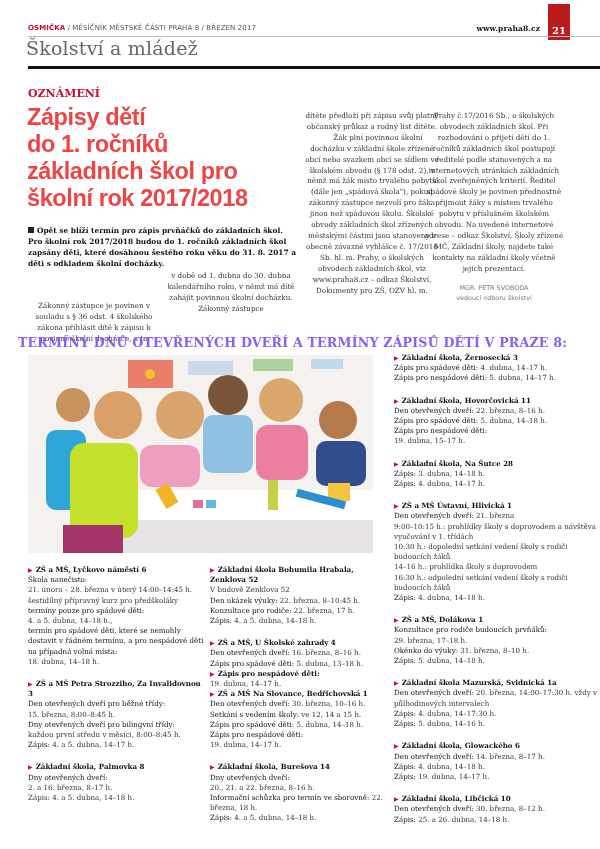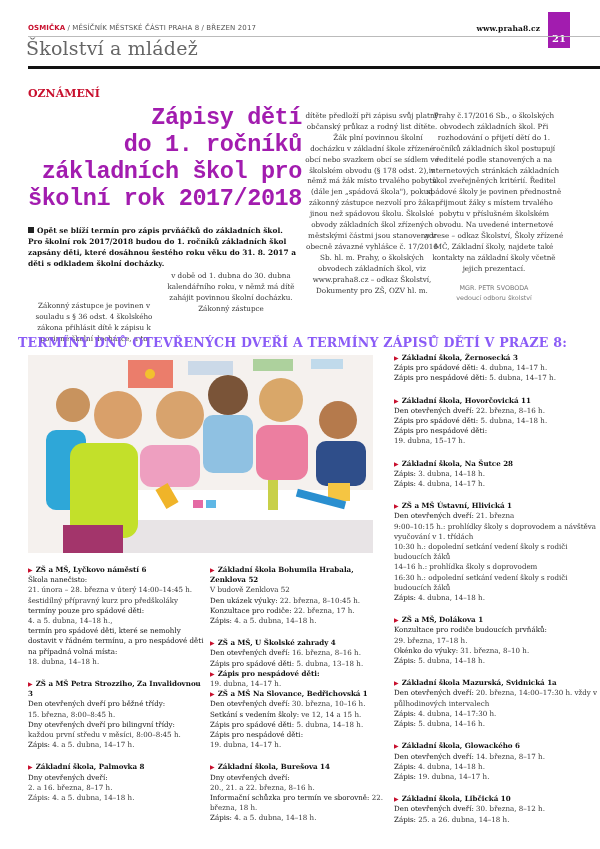--- a/index.html
+++ b/index.html
@@ -2,27 +2,27 @@
 <html><head>
 <meta charset="utf-8">
 <style>
   * { box-sizing: border-box; margin: 0; padding: 0; }
   html, body { width: 600px; height: 849px; background: #ffffff; overflow: hidden; }
   body { position: relative; font-family: "DejaVu Serif", serif; color: #222; }
 
   .runner { position: absolute; left: 28px; top: 24px; width: 544px; height: 12px; font-family: "DejaVu Sans", sans-serif; font-size: 7px; color: #555; letter-spacing: 0.1px; }
   .runner .brand { color: #c8102e; font-weight: bold; }
   .runner .site { position: absolute; right: 32px; top: 0; font-family: "DejaVu Serif", serif; font-weight: bold; color: #111; font-size: 7.5px; }
-  .pagebox { position: absolute; left: 548px; top: 12px; width: 22px; height: 36px; background: #a21caf; color: #fff; font-family: "DejaVu Serif", serif; font-weight: bold; font-size: 10px; text-align: center; padding-top: 21px; }
+  .pagebox { position: absolute; left: 548px; top: 4px; width: 22px; height: 36px; background: #b91c1c; color: #fff; font-family: "DejaVu Serif", serif; font-weight: bold; font-size: 10px; text-align: center; padding-top: 21px; }
   .runner-line { position: absolute; left: 28px; top: 36px; width: 572px; height: 1px; background: #bbb; }
   .section-title { position: absolute; left: 26px; top: 37px; font-family: "DejaVu Serif", serif; font-size: 19px; color: #666; font-weight: normal; letter-spacing: 0.2px; }
   .section-rule { position: absolute; left: 28px; top: 66px; width: 572px; height: 3px; background: #111; }
 
   .kicker { position: absolute; left: 28px; top: 87px; font-family: "DejaVu Serif", serif; font-weight: bold; color: #c8102e; font-size: 11px; }
-  .headline { position: absolute; left: 27px; top: 104px; width: 275px; font-family: Liberation Mono, monospace; font-weight: bold; font-size: 23.5px; line-height: 27px; color: #a21caf; letter-spacing: -0.4px; text-align: right; }
+  .headline { position: absolute; left: 27px; top: 104px; width: 275px; font-family: Liberation Sans, sans-serif; font-weight: bold; font-size: 23.5px; line-height: 27px; color: #ef4444; letter-spacing: -0.4px; }
   .lead { position: absolute; left: 28px; top: 225px; width: 268px; font-family: "DejaVu Serif", serif; font-weight: bold; font-size: 7.4px; line-height: 11px; color: #111; }
   .lead .bullet { display: inline-block; width: 6px; height: 6px; background: #222; margin-right: 3px; vertical-align: 0px; }
 
   .bodycol { position: absolute; font-family: "DejaVu Serif", serif; font-size: 7.2px; line-height: 10.9px; color: #333; text-align: center; }
   .col1 { left: 28px; top: 271px; width: 132px; margin-top: 30px; }
   .col2 { left: 165px; top: 271px; width: 132px; }
   .col3 { left: 303px; top: 111px; width: 138px; }
   .col4 { left: 424px; top: 111px; width: 140px; }
   .bodycol p { margin: 0; }
   .indent { text-indent: 12px; }

